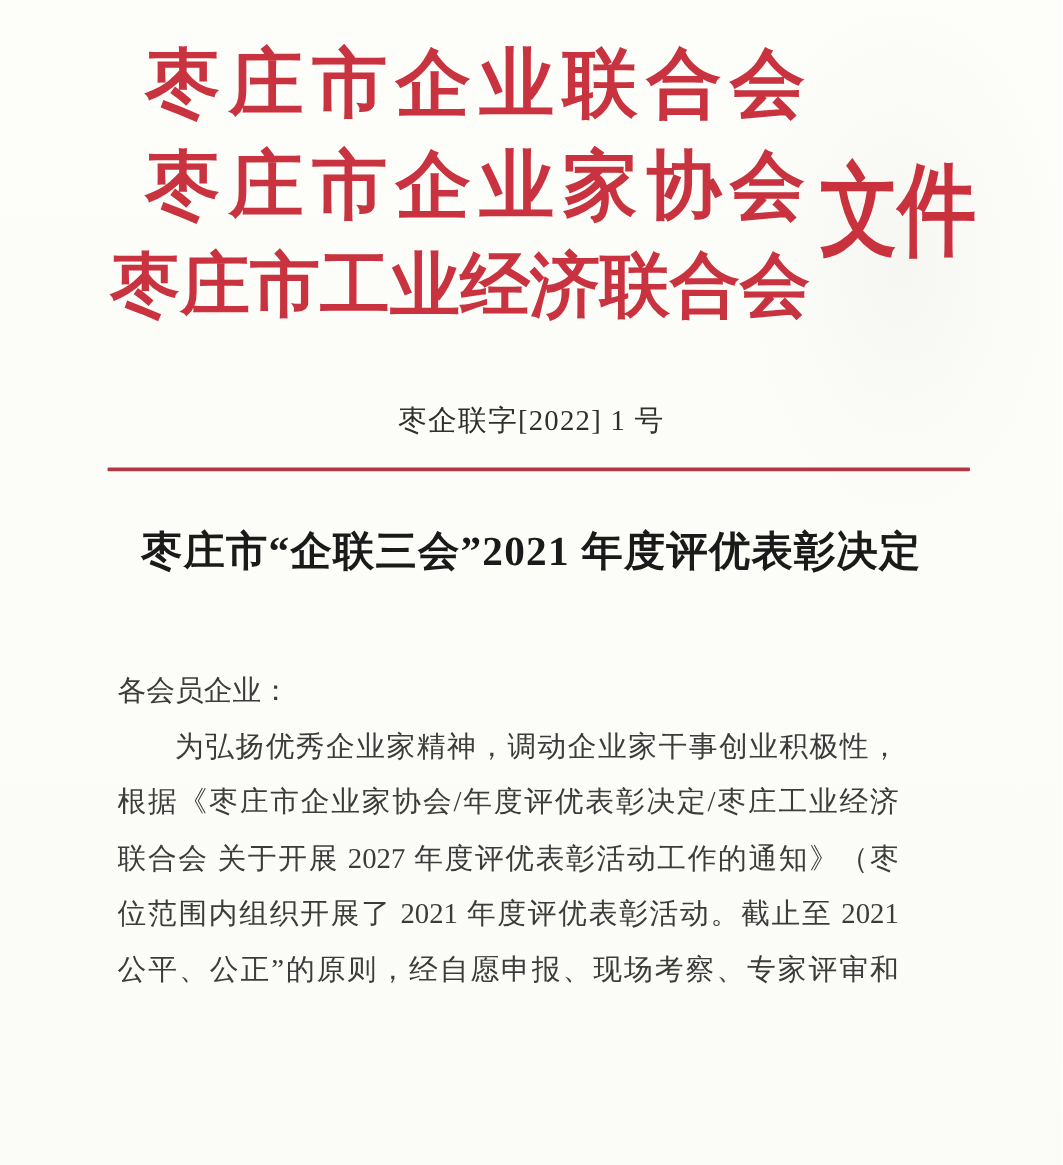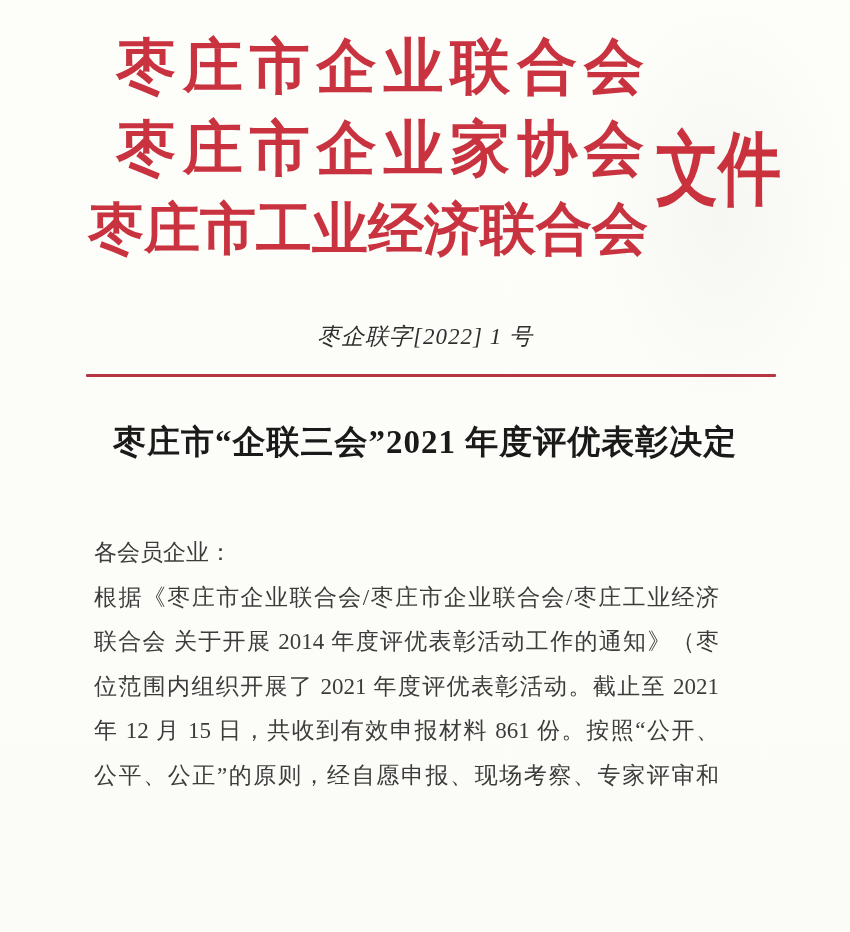--- a/index.html
+++ b/index.html
@@ -50,21 +50,20 @@
   }
 
   
   .doc-number {
     margin-top: 54px;
     text-align: center;
     font-size: 23px;
     line-height: 30px;
     color: #2f2f2f;
     letter-spacing: 1px;
-    font-style: italic;
   }
 
   
   .red-rule {
     margin-top: 22px;
     margin-left: 86px;
     width: 690px;
     height: 3px;
     background: #b43642;
     border-radius: 1px;
@@ -115,20 +114,20 @@
   </header>
 
   <div class="doc-number">枣企联字[2022] 1 号</div>
 
   <div class="red-rule"></div>
 
   <h1 class="doc-title">枣庄市“企联三会”2021 年度评优表彰决定</h1>
 
   <section class="doc-body">
     <div class="body-line salutation">各会员企业：</div>
-    <div class="body-line">根据《枣庄市企业联合会/枣庄市企业联合会/枣庄工业经济</div>
-    <div class="body-line">联合会 关于开展 2014 年度评优表彰活动工作的通知》（枣</div>
+    <div class="body-line indent">为弘扬优秀企业家精神，调动企业家干事创业积极性，</div>
+    <div class="body-line">根据《枣庄市企业家协会/年度评优表彰决定/枣庄工业经济</div>
+    <div class="body-line">联合会 关于开展 2027 年度评优表彰活动工作的通知》（枣</div>
     <div class="body-line">位范围内组织开展了 2021 年度评优表彰活动。截止至 2021</div>
-    <div class="body-line">年 12 月 15 日，共收到有效申报材料 861 份。按照“公开、</div>
     <div class="body-line">公平、公正”的原则，经自愿申报、现场考察、专家评审和</div>
   </section>
 
 </div>
 
 </body></html>

